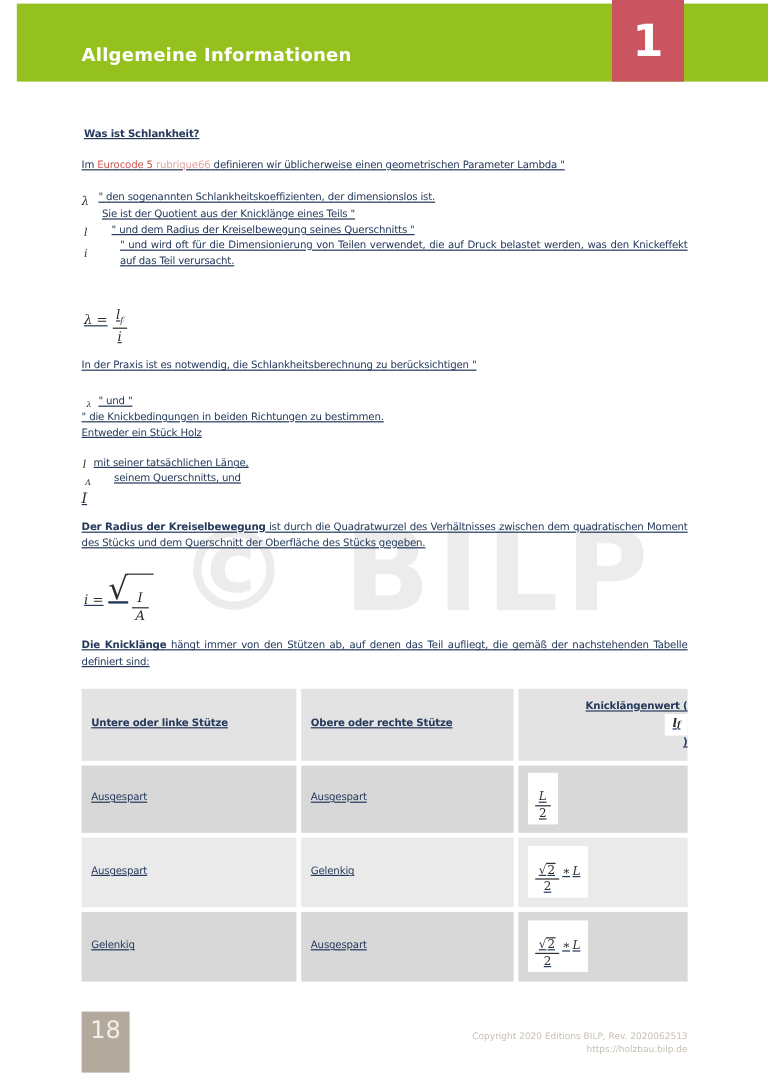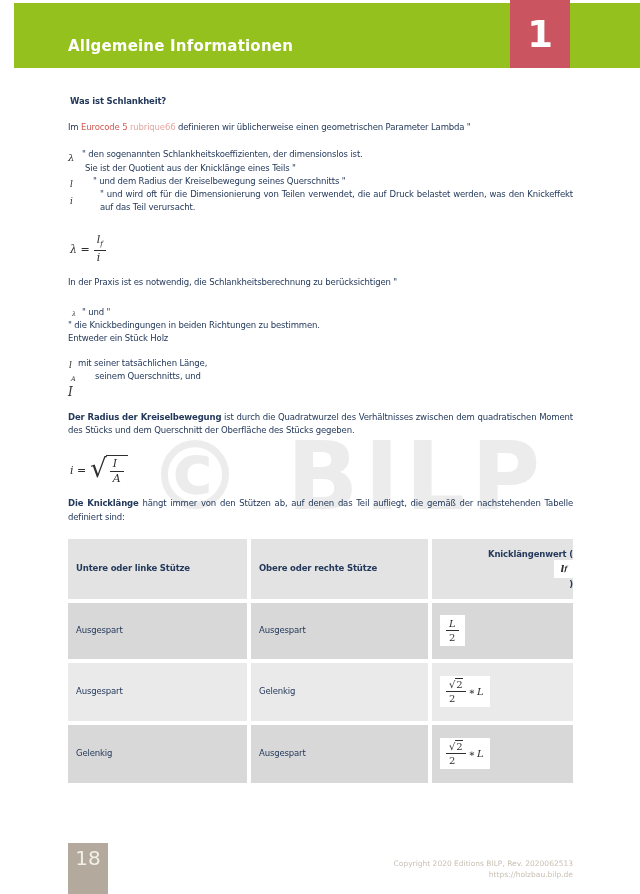--- a/index.html
+++ b/index.html
@@ -9,36 +9,36 @@
   }
   
   .header-bar{position:absolute;left:14px;top:3px;width:626px;height:65px;background:#95c11f;}
   .header-title{position:absolute;left:54px;bottom:13px;color:#ffffff;font-size:15px;font-weight:bold;letter-spacing:0.2px;}
   .chapter-box{position:absolute;left:510px;top:0;width:60px;height:68px;background:#ca5560;
     display:flex;align-items:center;justify-content:center;color:#ffffff;font-size:37px;font-weight:bold;}
   
   .watermark{position:absolute;left:148px;top:378px;font-size:94px;font-weight:800;
     color:rgba(70,70,70,0.10);letter-spacing:6px;white-space:nowrap;z-index:0;pointer-events:none;margin-top:44px;}
   
-  .content{position:absolute;left:68px;top:95px;width:505px;font-size:8.5px;line-height:13.2px;
-    letter-spacing:-0.15px;z-index:1;}
+  .content{position:absolute;left:68px;top:106px;width:505px;font-size:8.5px;line-height:13.2px;
+    letter-spacing:-0.15px;z-index:1;text-decoration:underline;}
   .q-head{font-weight:bold;margin:0 0 0 2px;}
   .para{margin:0;}
   .mt13{margin-top:13px;} .mt14{margin-top:14px;} .mt12{margin-top:12px;}
   .mt16{margin-top:16px;} .mt18{margin-top:18px;} .mt20{margin-top:20px;}
   .link-red{color:#cf5a52;} .link-pink{color:#e4a7a3;}
   b{font-weight:bold;}
   .just{text-align:justify;}
   .hang{position:relative;}
   .msym{position:absolute;font-family:"DejaVu Serif",serif;font-style:italic;color:#2e2e2e;}
   
   .formula{font-family:"DejaVu Serif",serif;color:#2e2e2e;font-size:11px;letter-spacing:0;
     display:flex;align-items:center;}
   .formula .lhs{font-style:italic;margin-right:4px;}
-  .frac{display:inline-block;text-align:left;vertical-align:middle;}
+  .frac{display:inline-block;text-align:center;vertical-align:middle;margin-top:12px;}
   .frac .num{display:block;padding:0 3px 1px;border-bottom:1px solid #2e2e2e;line-height:1.1;}
   .frac .den{display:block;padding:1px 3px 0;line-height:1.1;}
   .ital{font-style:italic;}
   sub.fsub{font-size:7px;font-style:italic;}
   .sqrt{display:inline-flex;align-items:stretch;}
   .sqrt-sign{font-style:normal;font-size:26px;line-height:1.05;margin-right:-1px;}
   .sqrt-body{border-top:1px solid #2e2e2e;padding:2px 4px 0;align-self:flex-start;}
   .rt-inline{font-style:normal;}
   .rad{border-top:1px solid #2e2e2e;padding:0 1px;}
   .op{font-style:normal;padding:0 2px;}

